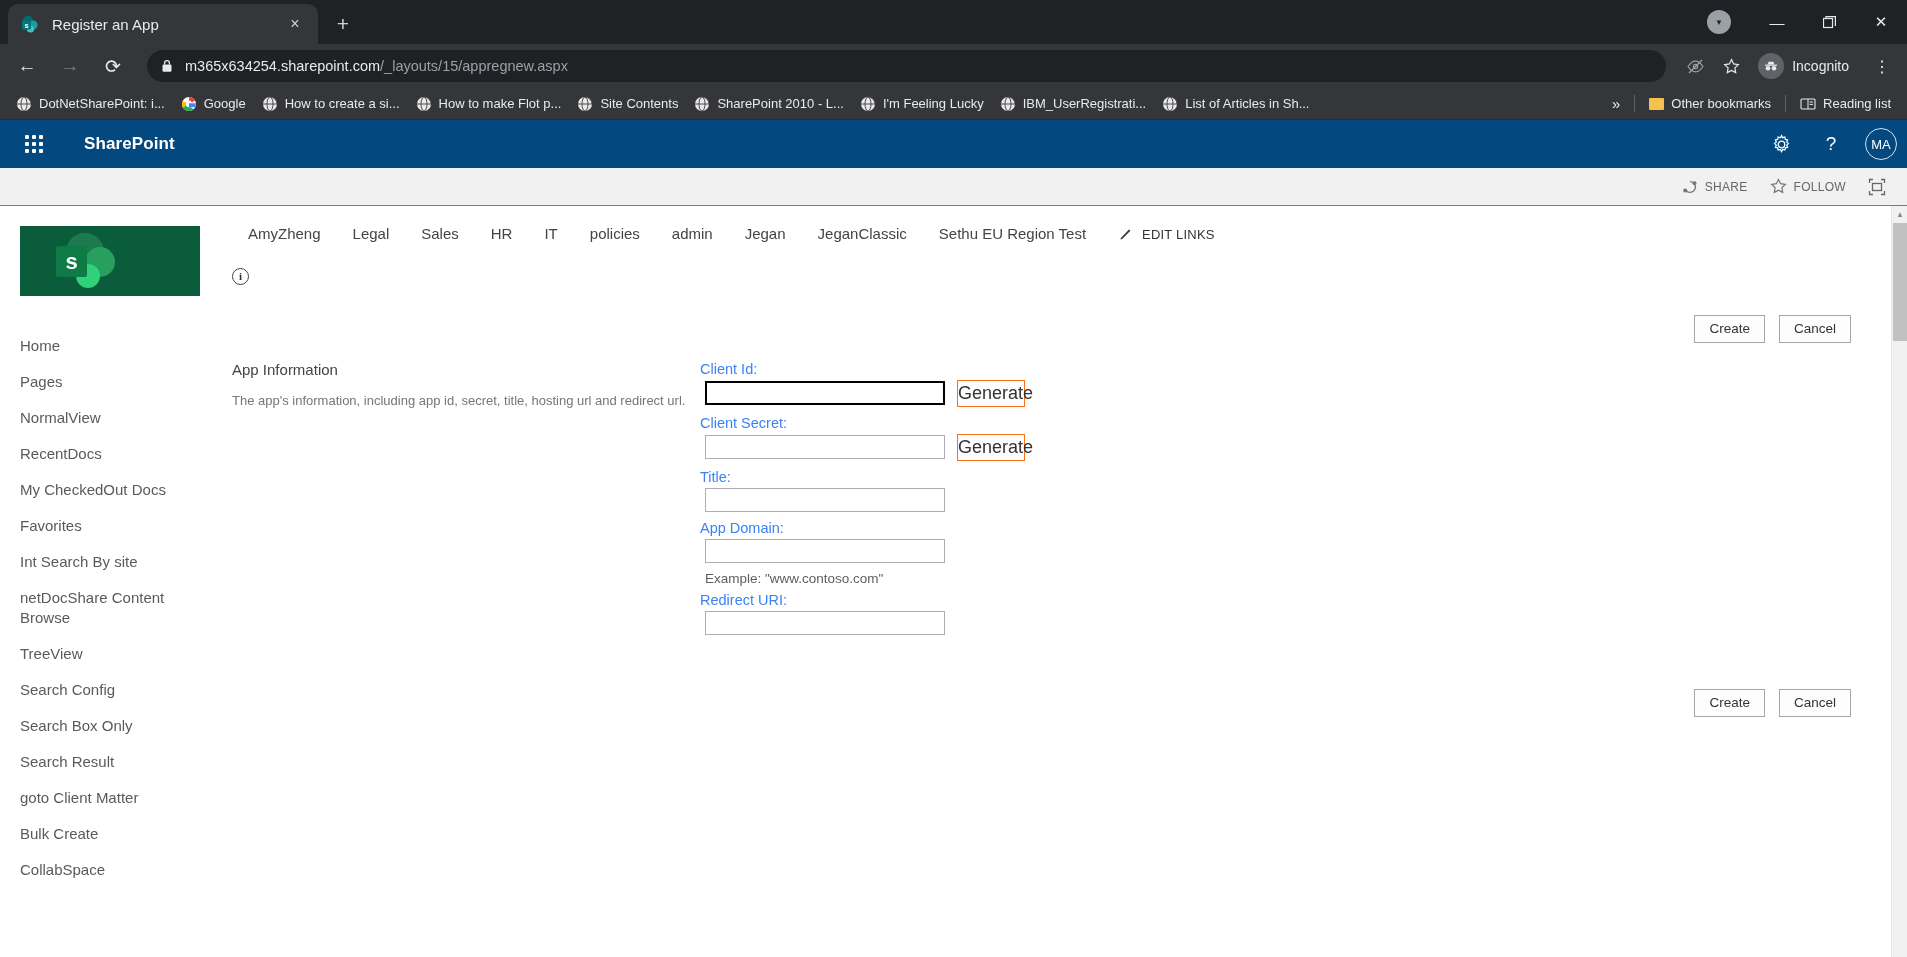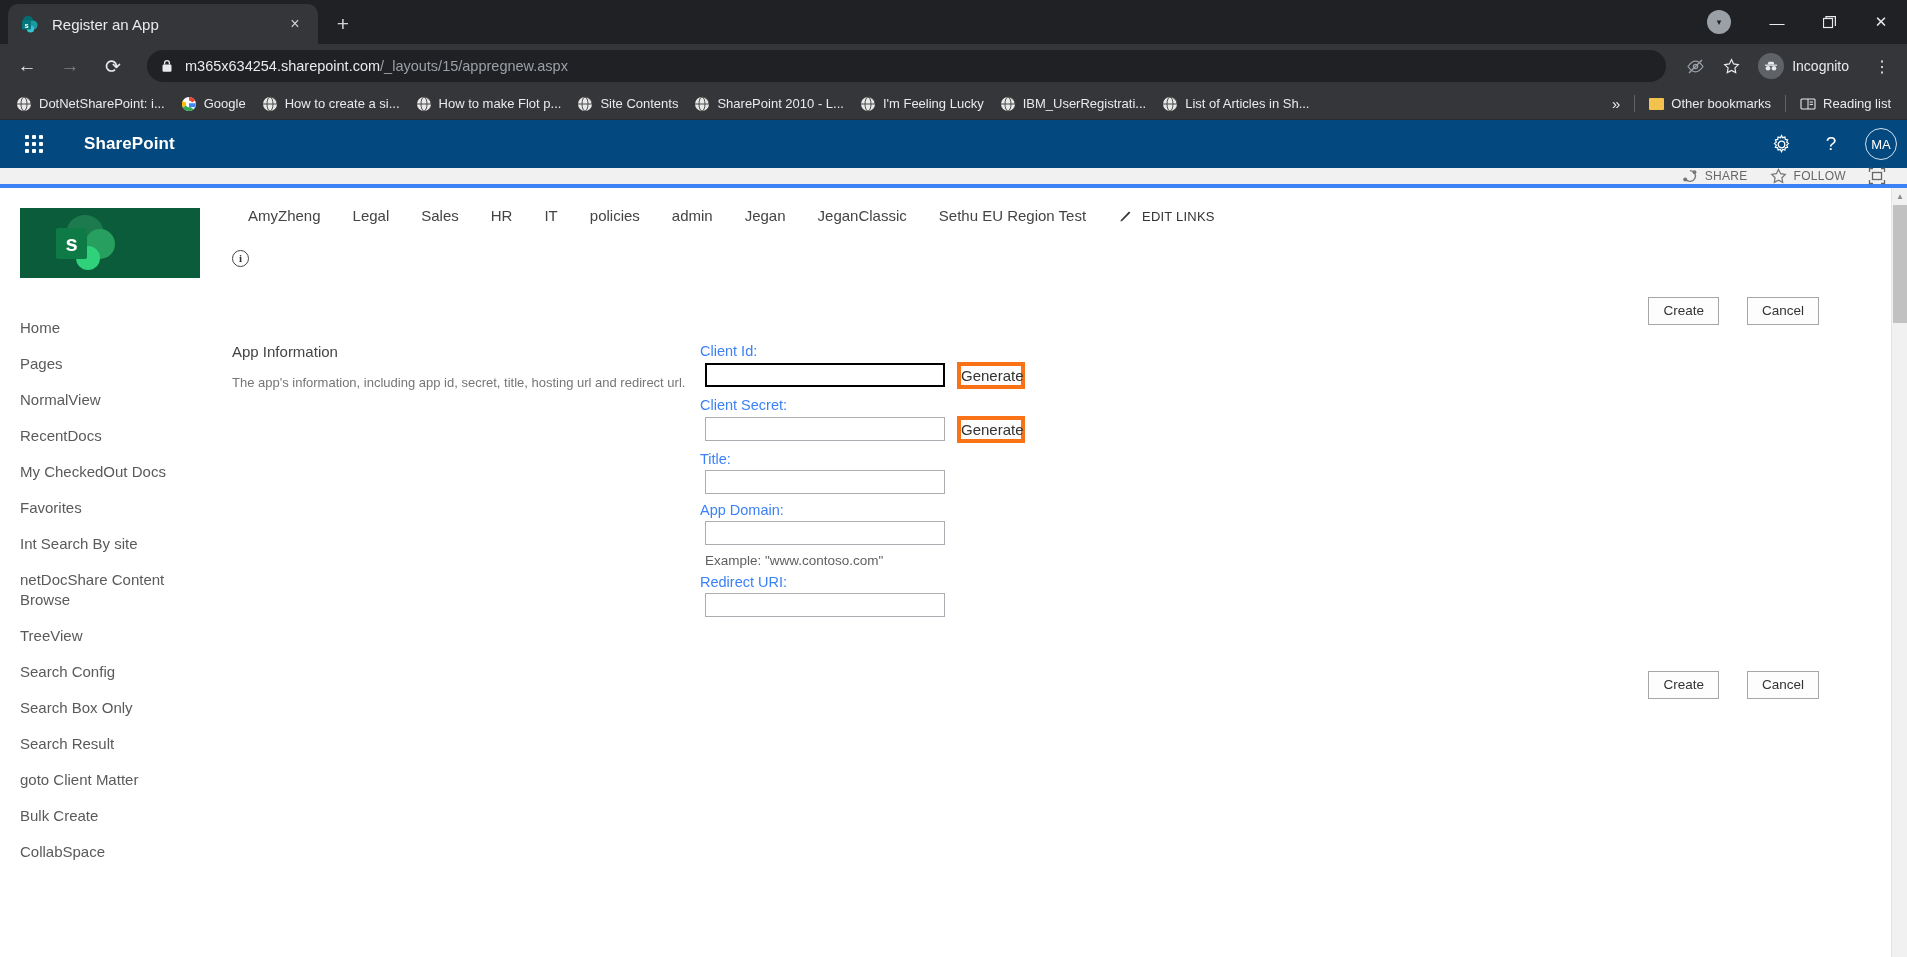--- a/index.html
+++ b/index.html
@@ -131,23 +131,23 @@
     justify-content: center; color: #fff; font-size: 19px;
   }
   .avatar-circle {
     width: 32px; height: 32px; border-radius: 50%; border: 1px solid #cfe0ef;
     color: #fff; font-size: 13px; display: flex; align-items: center;
     justify-content: center; margin-left: 6px; margin-right: -6px;
   }
 
   
   .ribbonbar {
-    height: 20px; background: #f1f1f1; display: flex; align-items: center;
+    height: 38px; background: #f1f1f1; display: flex; align-items: center;
     justify-content: flex-end; padding-right: 12px; gap: 4px;
-    border-bottom: 4px solid #3b82f6;
+    border-bottom: 1px solid #3b82f6;
   }
   .rb-item {
     display: flex; align-items: center; gap: 7px; padding: 0 9px;
     height: 30px; color: #666; font-size: 12px; letter-spacing: .3px;
   }
 
   
   .page { display: flex; height: 771px; position: relative; background: #fff; }
 
   .leftnav { width: 232px; flex: 0 0 232px; padding-top: 10px; }
@@ -175,21 +175,21 @@
   }
   .info-row { padding: 10px 0 0 0px; margin-left: 0; }
   .info-icon {
     width: 17px; height: 17px; border: 1.4px solid #444; border-radius: 50%;
     display: inline-flex; align-items: center; justify-content: center;
     font-size: 11px; color: #333; font-family: "Liberation Serif", serif;
     font-weight: bold; margin-left: 0px;
   }
 
   .form-area { position: relative; margin-top: 30px; }
-  .btnrow { display: flex; justify-content: flex-end; gap: 28px; padding-right: 88px; }
+  .btnrow { display: flex; justify-content: flex-end; gap: 14px; padding-right: 56px; }
   .sp-btn {
     min-width: 68px; height: 28px; padding: 0 14px;
     background: #fdfdfd; border: 1px solid #a6a6a6; font-size: 13.5px;
     color: #333; cursor: pointer; font-family: "Liberation Sans", sans-serif;
   }
   .section {
     display: flex; margin-top: 18px; padding-left: 0px;
   }
   .section-left { width: 460px; flex: 0 0 460px; padding-left: 0px; }
   .section-title { font-size: 15px; color: #444; margin-bottom: 14px; }
@@ -201,22 +201,22 @@
   .field-input {
     width: 240px; height: 24px; border: 1px solid #abadb3; background: #fff;
     display: block; margin-left: 13px; font-size: 13px; padding: 0 4px;
     font-family: "Liberation Sans", sans-serif; color: #000;
   }
   .field-input.focused {
     border: 2px solid #000;
   }
   .field-row { display: flex; align-items: center; gap: 12px; margin-bottom: 8px; }
   .gen-btn {
-    width: 68px; height: 27px; background: #fdfdfd; border: 4px solid #f97316;
-    font-size: 15px; color: #333; cursor: pointer;
+    width: 68px; height: 27px; background: #fdfdfd; border: 1px solid #f97316;
+    font-size: 18px; color: #333; cursor: pointer;
     font-family: "Liberation Sans", sans-serif;
   }
   .field-example {
     font-size: 13.5px; color: #5f5f5f; margin: 4px 0 6px 13px;
   }
 
   
   .scrollbar {
     position: absolute; right: 0; top: 0; width: 16px; height: 771px;
     background: #f1f1f1; border-left: 1px solid #e4e4e4;

